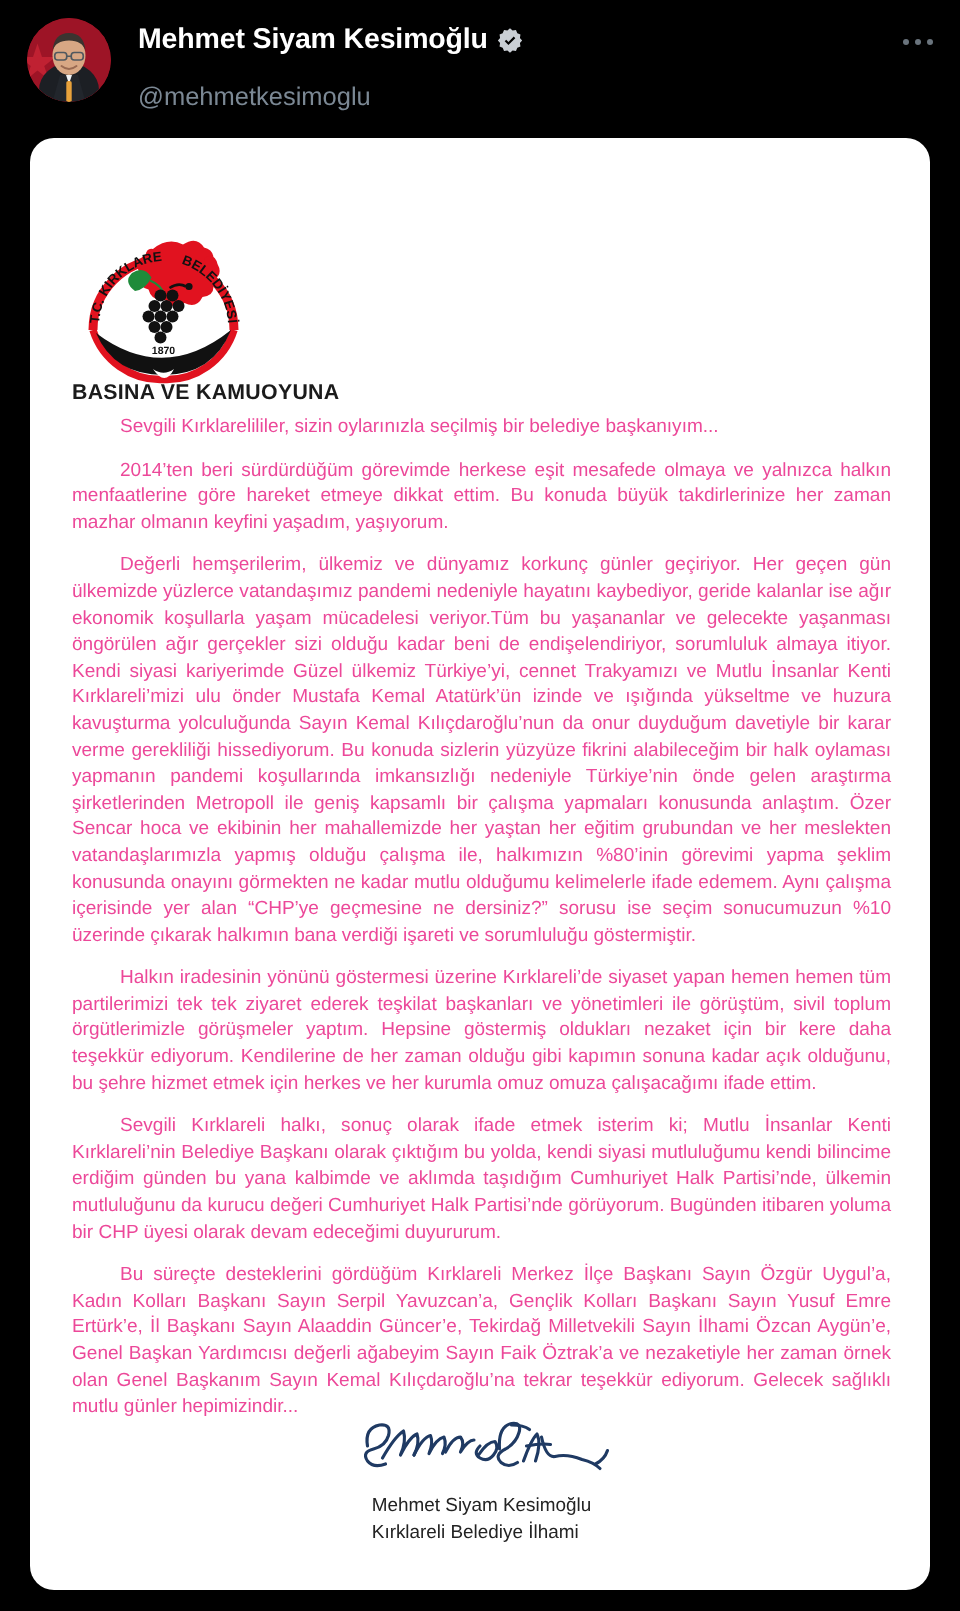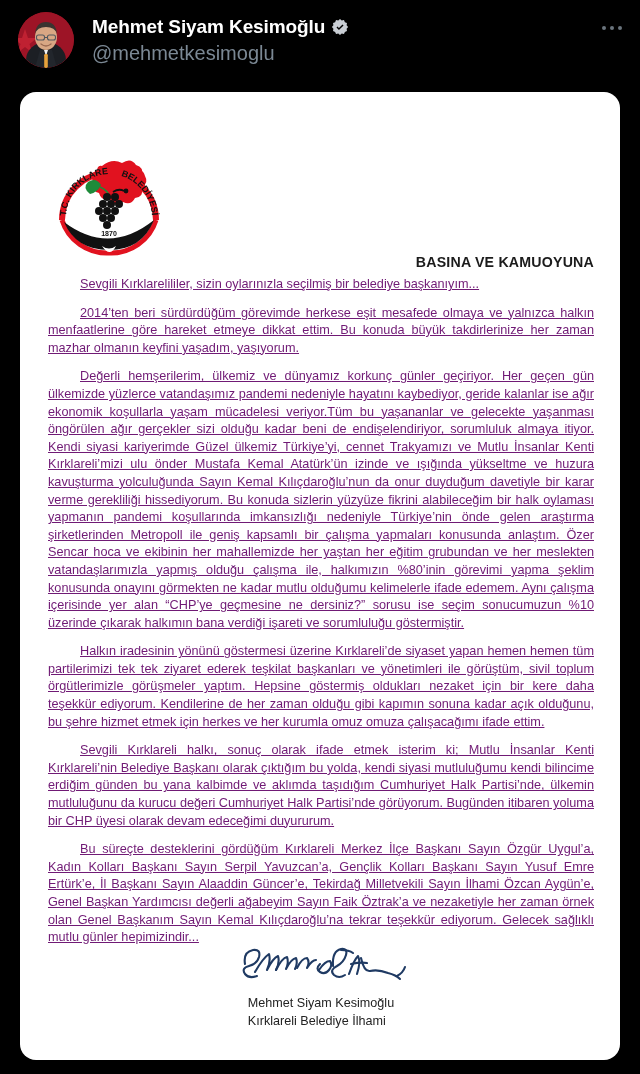--- a/index.html
+++ b/index.html
@@ -55,22 +55,22 @@
 
   .verified-badge {
     width: 18px;
     height: 18px;
     flex: 0 0 18px;
     display: block;
   }
 
   .handle {
     color: #7b8894;
-    font-size: 20px;
-    margin-top: 4px;
+    font-size: 17px;
+    margin-top: 17px;
     white-space: nowrap;
   }
 
   .more-menu {
     position: absolute;
     right: 18px;
     top: 26px;
     display: flex;
     gap: 4px;
     align-items: center;
@@ -113,41 +113,40 @@
   .emblem svg { display: block; width: 118px; height: 112px; }
 
   .doc-body {
     position: absolute;
     left: 28px;
     top: 162px;
     width: 546px;
   }
 
   .doc-title {
-    text-align: right;
+    text-align: left;
     font-family: "Liberation Sans", sans-serif;
     font-size: 14.2px;
     font-weight: bold;
     color: #1b1b1b;
     letter-spacing: 0.2px;
     margin-bottom: 6px;
   }
 
   .para {
     font-family: "Liberation Sans", sans-serif;
     font-size: 12.7px;
     line-height: 17.6px;
-    color: #701a75;
+    color: #ec4899;
     text-align: justify;
     text-justify: inter-word;
     text-indent: 32px;
     margin: 0;
     -webkit-hyphens: none;
     hyphens: none;
-    text-decoration: underline;
   }
   .para + .para { margin-top: 11px; }
 
   .signature-block {
     position: absolute;
     left: 28px;
     top: 838px;
     width: 546px;
     text-align: center;
   }

